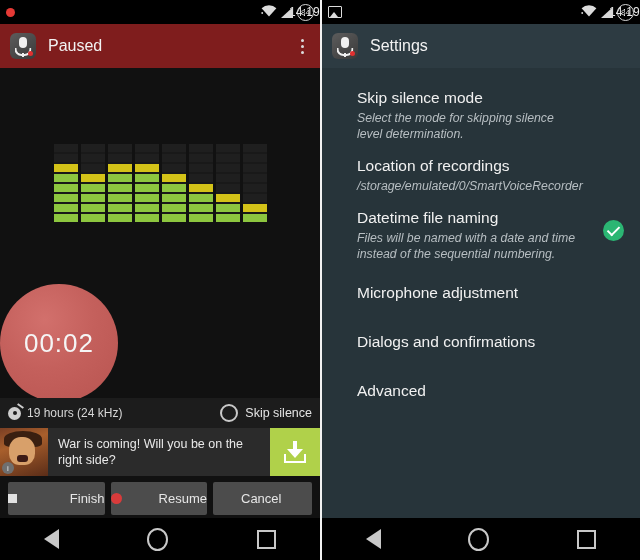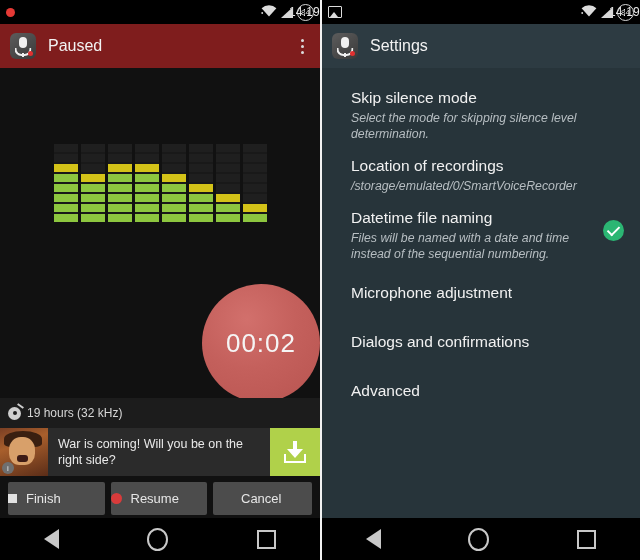--- a/index.html
+++ b/index.html
@@ -52,21 +52,21 @@
   
   .eq-wrap{height:230px;display:flex;align-items:center;justify-content:center;}
   .eq{display:flex;gap:3px;align-items:flex-end;height:78px;}
   .eq-col{width:24px;height:78px;display:flex;flex-direction:column-reverse;gap:2px;
           background:#191919;}
   .eq-cell{height:9px;background:#1f1f1f;}
   .eq-cell.on{background:#8dc63f;}
   .eq-cell.top{background:#d4c318;}
 
   
-  .timer-wrap{display:flex;justify-content:flex-end;margin-top:-14px;}
+  .timer-wrap{display:flex;justify-content:flex-start;margin-top:-14px;}
   .timer{width:118px;height:118px;border-radius:50%;
          background:radial-gradient(circle at 38% 30%,#d2706c 0%,#c4605c 45%,#b85450 100%);
          display:flex;align-items:center;justify-content:center;}
   .timer span{color:#f5f5f5;font-size:26px;letter-spacing:1px;}
 
   
   .infostrip{position:absolute;left:0;right:0;top:398px;height:30px;
              background:#1c1c1c;display:flex;align-items:center;padding:0 8px;}
   .infostrip .txt{color:#d7d7d7;font-size:12px;margin-left:6px;}
   .disc{width:13px;height:13px;border-radius:50%;background:#cfcfcf;position:relative;}
@@ -101,38 +101,38 @@
   .dl .ar{position:absolute;left:3px;top:8px;width:0;height:0;
       border-left:8px solid transparent;border-right:8px solid transparent;
       border-top:9px solid #fff;}
   .dl .tray{position:absolute;left:0;bottom:0;width:18px;height:7px;
       border:2px solid #fff;border-top:none;}
 
   
   .actions{position:absolute;left:0;right:0;top:478px;height:40px;display:flex;
       align-items:center;gap:6px;padding:0 8px;}
   .btn{height:33px;background:#4c4c4c;border-radius:2px;display:flex;
-      align-items:center;justify-content:flex-start;gap:9px;color:#e6e6e6;font-size:13px;}
+      align-items:center;justify-content:space-between;gap:9px;color:#e6e6e6;font-size:13px;}
   .btn.finish{flex:1.06;}
   .btn.resume{flex:1.06;}
   .btn.cancel{flex:0.78;padding-left:28px;}
   .stopsq{width:9px;height:9px;background:#e2e2e2;}
   .reccirc{width:11px;height:11px;border-radius:50%;background:#d93b3b;}
 
   
   .navbar{position:absolute;left:0;right:0;bottom:0;height:42px;background:#000;
       display:flex;align-items:center;justify-content:space-around;}
   .nav-back{width:0;height:0;border-top:10px solid transparent;
       border-bottom:10px solid transparent;border-right:15px solid #d9d9d9;
       opacity:.92;}
   .nav-home{width:17px;height:19px;border:2px solid #d9d9d9;border-radius:50%;opacity:.92;}
   .nav-rec{width:15px;height:15px;border:2px solid #d9d9d9;opacity:.92;}
 
   
-  .settings{padding:10px 0 0 15px;}
+  .settings{padding:10px 0 0 15px;margin-left:6px;}
   .s-item{padding:9px 14px 4px 14px;position:relative;}
   .s-item .t{color:#f1f1f1;font-size:15.5px;line-height:21px;}
   .s-item .d{color:#b7bec2;font-size:12.3px;line-height:16px;margin-top:2px;
       padding-right:46px;font-style:italic;}
   .s-item.gap{padding-top:16px;padding-bottom:12px;}
   .check{position:absolute;right:16px;top:22px;width:21px;height:21px;
       border-radius:50%;background:#2bb673;display:flex;align-items:center;
       justify-content:center;}
   .check:after{content:"";display:block;width:5px;height:10px;border:solid #fff;
       border-width:0 2.2px 2.2px 0;transform:rotate(45deg) translate(-1px,-1px);}
@@ -262,21 +262,25 @@
     </div>
 
     <div class="timer-wrap">
       <div class="timer">
         <span>00:02</span>
       </div>
     </div>
 
     <div class="infostrip">
       <span class="disc"></span>
-      <span class="txt">19 hours (32 kHz)</span>
+      <span class="txt">19 hours (24 kHz)</span>
+      <div class="skip">
+        <span class="radio"></span>
+        <span class="lbl">Skip silence</span>
+      </div>
     </div>
 
     <div class="ad">
       <div class="ad-img">
         <span class="hair"></span>
           <span class="face"></span>
           <span class="mouth"></span>
         <span class="info">i</span>
       </div>
       <div class="ad-txt">War is coming! Will you be on the right side?</div>

